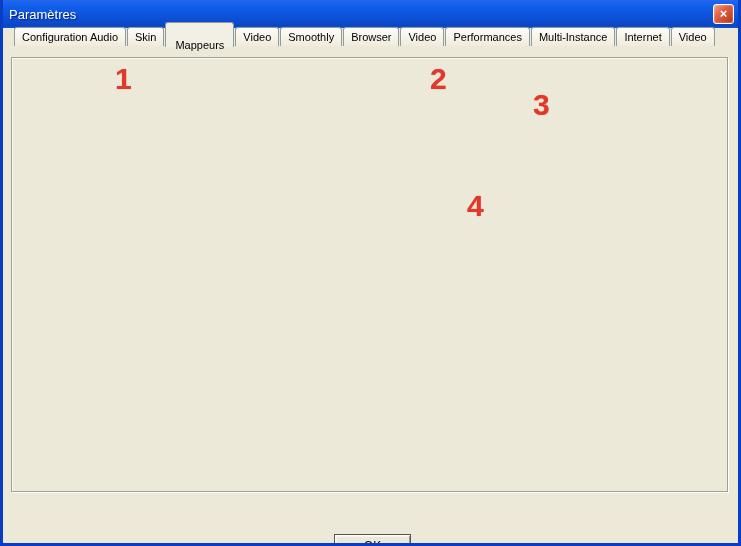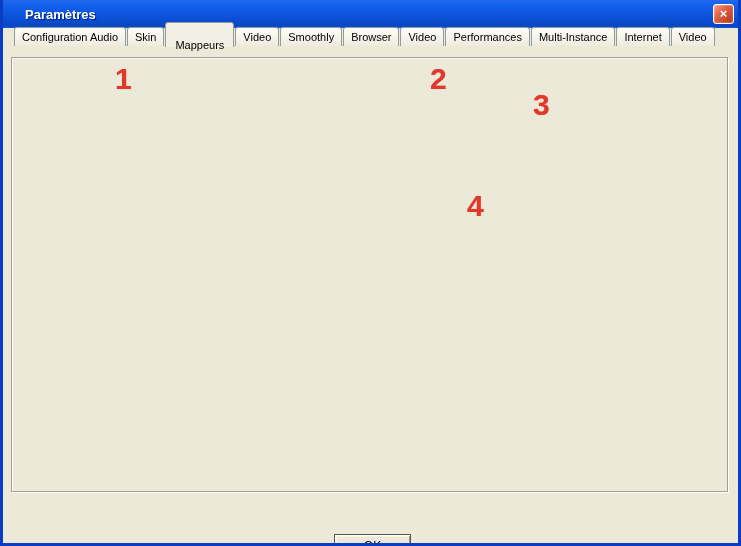--- a/index.html
+++ b/index.html
@@ -12,21 +12,21 @@
     border:3px solid #0B3DC4;
     border-top:none;
     overflow:hidden;
   }
   
   .titlebar {
     position:absolute; left:-3px; right:-3px; top:0; height:28px;
     background:linear-gradient(180deg,#2A66E8 0%,#1765F0 8%,#115CE6 30%,#0B4ED4 70%,#0A46C2 92%,#0D55DC 100%);
     display:flex; align-items:center;
   }
-  .title-text { color:#fff; font-weight:bold; font-size:13px; padding-left:25px; text-shadow:1px 1px 1px rgba(0,0,30,.55); }
+  .title-text { color:#fff; font-weight:normal; font-size:13px; padding-left:9px; text-shadow:1px 1px 1px rgba(0,0,30,.55); }
   .close-btn {
     position:absolute; right:7px; top:4px; width:21px; height:20px;
     border:1px solid #fff; border-radius:3px;
     background:linear-gradient(135deg,#F2A28C 0%,#E2674A 35%,#CC4A2C 70%,#AE3418 100%);
     color:#fff; font-weight:bold; font-size:13px; line-height:18px; text-align:center;
     box-shadow:inset 0 0 2px rgba(255,255,255,.6);
     cursor:default;
   }
   
   .tabstrip { position:absolute; left:11px; top:22px; height:24px; display:flex; align-items:flex-end; z-index:5; }

